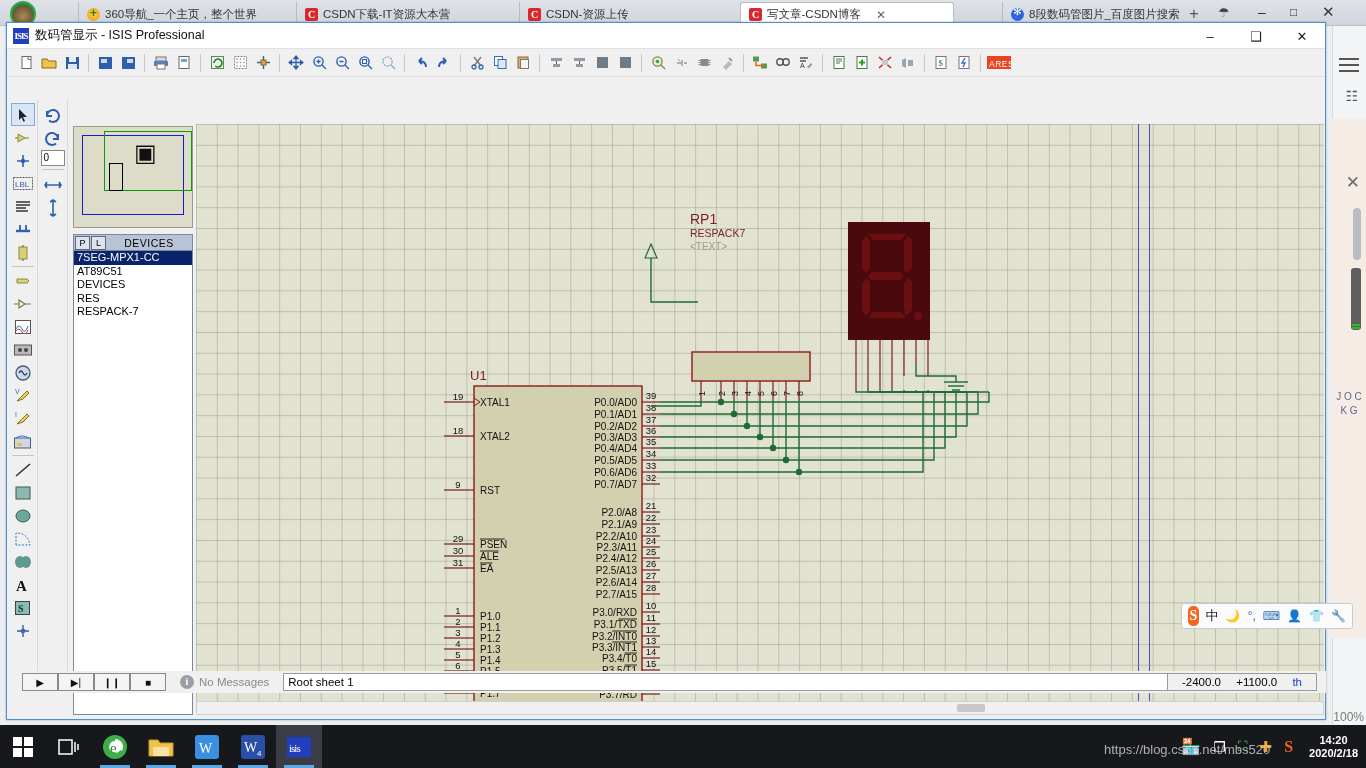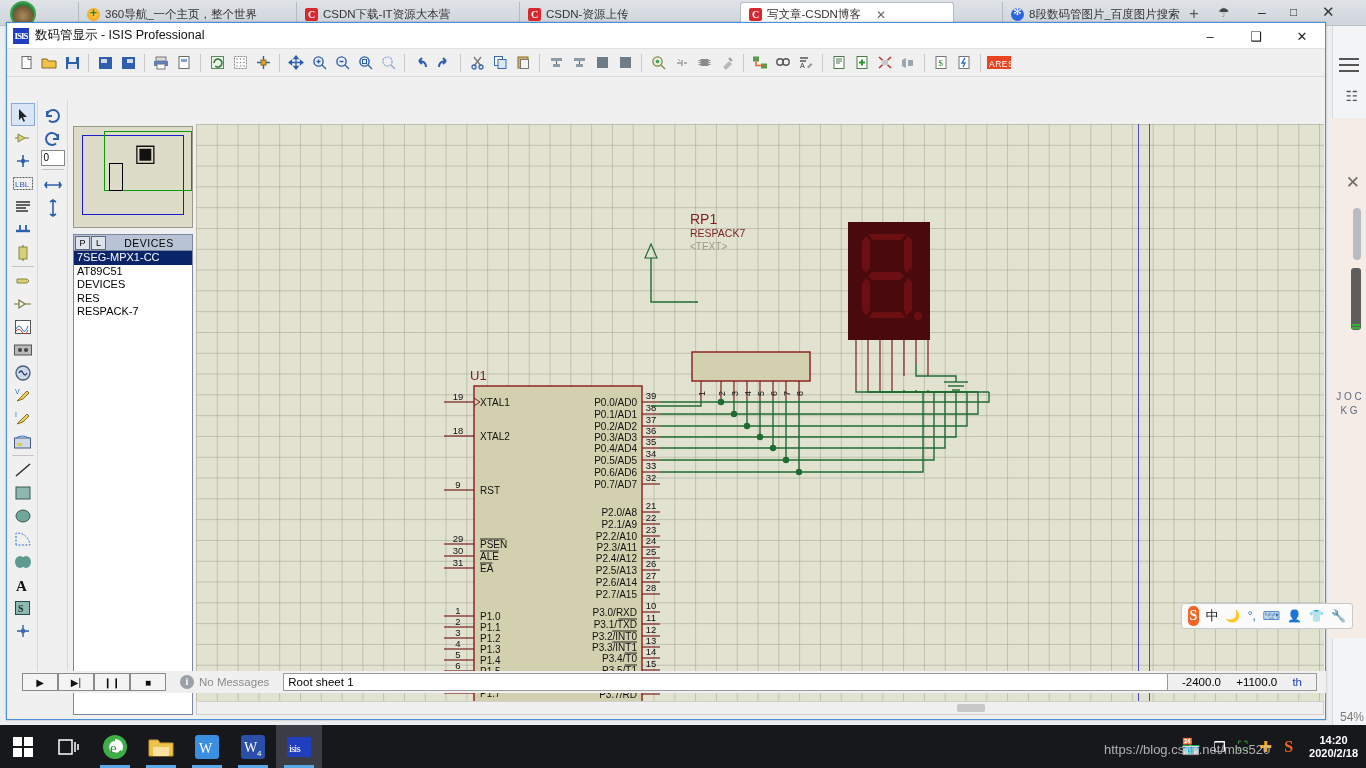--- a/index.html
+++ b/index.html
@@ -280,21 +280,21 @@
           <i></i>
         </div>
       <div class="br-grid">☷</div>
     </div>
     <div class="br-panel-bg"></div>
     <div class="br-panel-x">✕</div>
     <div class="br-panel-text">J O C K G</div>
     <div class="br-scroll-track"></div>
     <div class="br-scroll-a"></div>
     <div class="br-scroll-b"></div>
-    <div class="br-zoomlabel">54%</div>
+    <div class="br-zoomlabel">100%</div>
   </div>
 
   <div class="isis">
 
     <div class="isis-title">
       <span class="isis-ico">ISIS</span>
       <span>数码管显示 - ISIS Professional</span>
       <span class="win-btns">
         <span class="win-btn">–</span>
         <span class="win-btn">❑</span>

